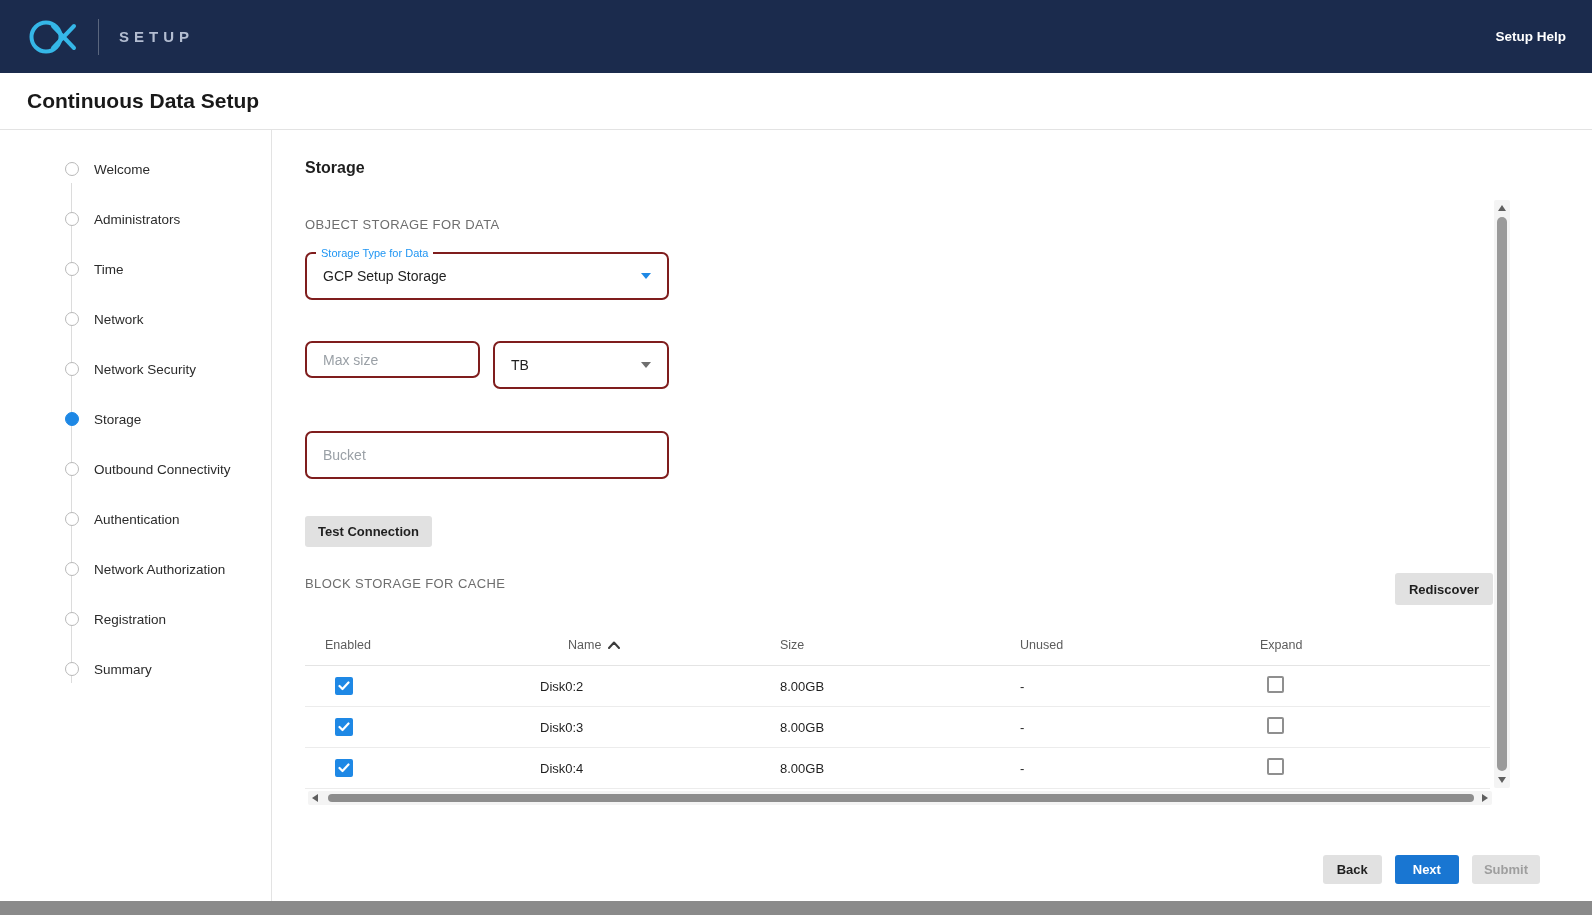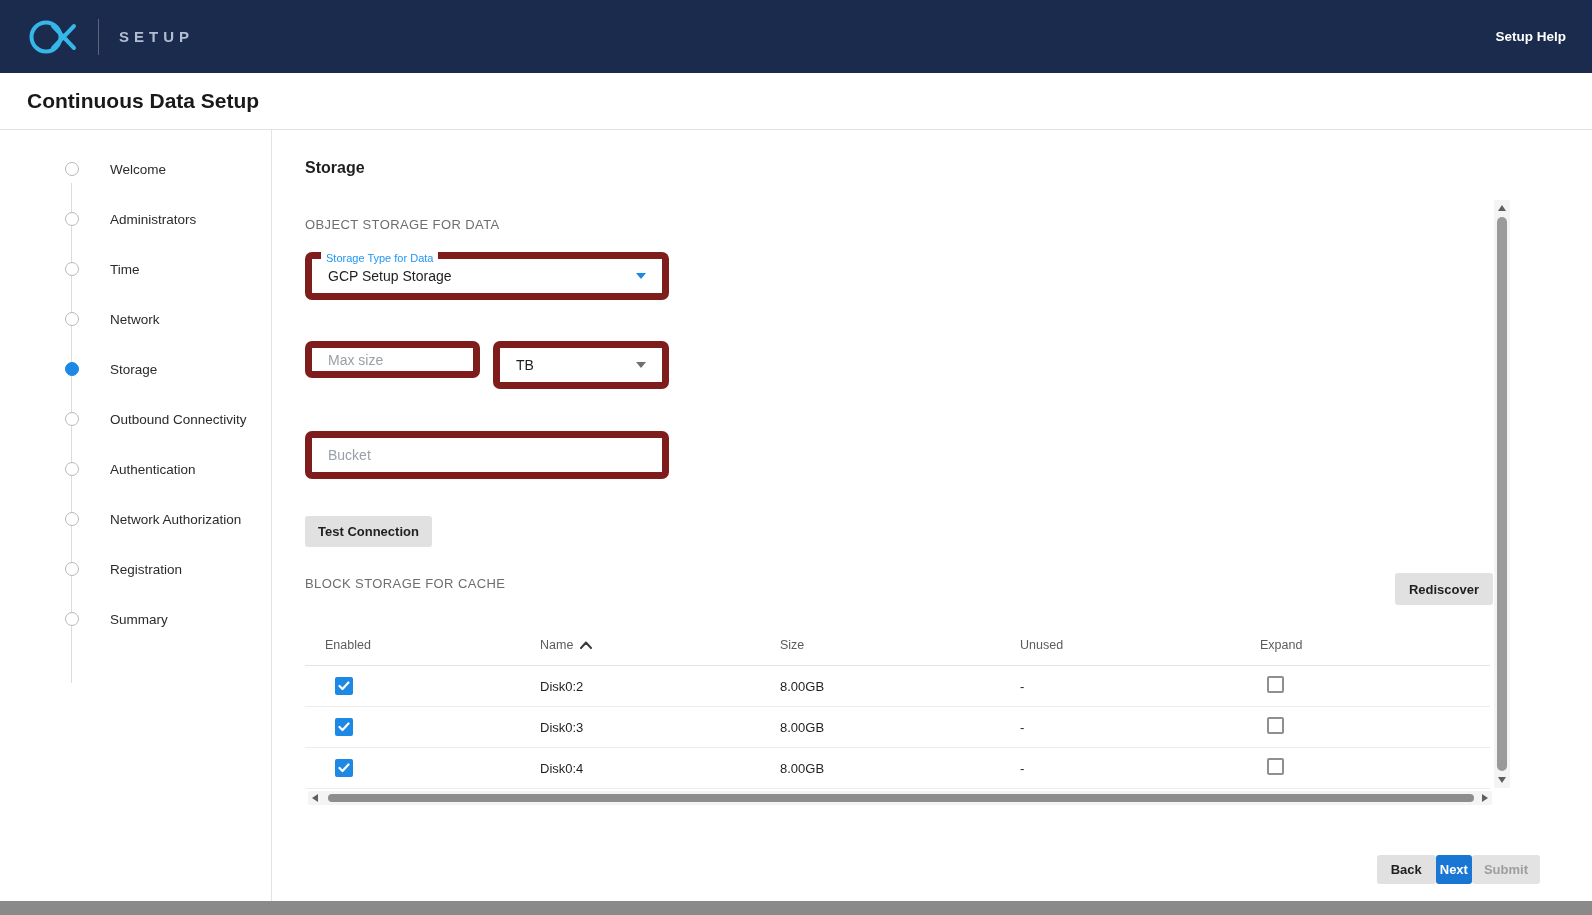--- a/index.html
+++ b/index.html
@@ -37,31 +37,31 @@
   }
   .stepper { position:absolute; top:14px; left:0; right:0; }
   .step-line { position:absolute; left:71px; top:39px; width:1px; height:500px; background:#dcdcdc; z-index:1; }
   .step { position:relative; height:50px; display:flex; align-items:center; padding-left:94px; cursor:pointer; z-index:2; }
   .step-dot {
     position:absolute; left:65px; top:50%; margin-top:-7px;
     width:14px; height:14px; border-radius:50%;
     background:#ffffff; border:1px solid #b9b9b9; z-index:2;
   }
   .step.active .step-dot { background:#1e88e5; border-color:#1e88e5; }
-  .step-label { font-size:13.5px; color:#2b2b2b;margin-left:16px; }
+  .step-label { font-size:13.5px; color:#2b2b2b; }
 
   
   .main { position:absolute; left:273px; top:130px; right:0; bottom:14px; background:#fff; }
   .h-storage { position:absolute; left:32px; top:29px; font-size:16px; font-weight:700; color:#1f1f1f; }
   .section-title { position:absolute; font-size:13px; color:#6e6e6e; letter-spacing:.4px; }
   #obj-section-title { left:32px; top:87px; }
   #block-section-title { left:32px; top:446px; }
 
   .field {
-    position:absolute; border:7px solid #7f1d1d; border-radius:7px;
+    position:absolute; border:2px solid #7f1d1d; border-radius:7px;
     background:#fff; display:flex; align-items:center;
   }
   .select-type { left:32px; top:122px; width:364px; height:48px; padding:0 16px; cursor:pointer; }
   .float-label {
     position:absolute; top:-7px; left:9px; background:#fff; padding:0 5px;
     font-size:11px; color:#2196f3; white-space:nowrap;
   }
   .field-value { font-size:14px; color:#1f1f1f; }
   .caret {
     position:absolute; right:16px; top:50%; margin-top:-3px;
@@ -88,21 +88,21 @@
   .btn-test { position:absolute; left:32px; top:386px; height:31px; padding:0 13px; }
   .btn-rediscover { position:absolute; right:99px; top:443px; height:32px; padding:0 14px; }
 
   
   .disk-table { position:absolute; left:32px; top:495px; width:1185px; }
   .t-row { display:grid; grid-template-columns:235px 240px 240px 240px 1fr; align-items:center; }
   .t-head { height:41px; border-bottom:1px solid #e4e4e4; }
   .t-head .t-cell { font-size:12.5px; color:#5c5c5c; }
   .t-body .t-row { height:41px; border-bottom:1px solid #ececec; font-size:13px; color:#1f1f1f; }
   .t-cell.c1 { padding-left:20px; }
-  .name-head { display:flex; align-items:center; gap:7px; }
+  .name-head { display:flex; align-items:center; gap:7px;margin-left:28px; }
   .sort-icon { display:inline-flex; }
 
   .checkbox {
     width:18px; height:18px; border-radius:2px; position:relative;
     display:inline-flex; align-items:center; justify-content:center;
     margin-left:10px; cursor:pointer; background:#fff; border:2px solid #8a8a8a;
   }
   .checkbox .check { display:none; }
   .checkbox.checked { background:#1e88e5; border-color:#1e88e5; }
   .checkbox.checked .check { display:block; }
@@ -131,23 +131,23 @@
     position:absolute; left:0; width:16px; height:16px;
     display:flex; align-items:center; justify-content:center; cursor:pointer;
   }
   .vs-arrow.up { top:0; }
   .vs-arrow.down { bottom:0; }
   .tri-up { width:0; height:0; border-left:4px solid transparent; border-right:4px solid transparent; border-bottom:6px solid #5f5f5f; }
   .tri-down { width:0; height:0; border-left:4px solid transparent; border-right:4px solid transparent; border-top:6px solid #5f5f5f; }
   .vs-thumb { position:absolute; top:17px; bottom:17px; left:3px; width:10px; background:#9a9a9a; border-radius:5px; cursor:grab; }
 
   
-  .footer { position:absolute; top:725px; right:52px; display:flex; gap:0; }
+  .footer { position:absolute; top:725px; right:52px; display:flex; gap:13px; }
   .btn-back { height:29px; padding:0 14px; }
-  .btn-next { height:29px; padding:0 4px; background:#1976d2; color:#fff; }
+  .btn-next { height:29px; padding:0 18px; background:#1976d2; color:#fff; }
   .btn-submit { height:29px; padding:14px 12px; background:#e3e3e3; color:#9e9e9e; cursor:default; }
 
   .bottom-strip { position:absolute; left:0; right:0; bottom:0; height:14px; background:#8a8a8a; }
 </style>
 </head>
 <body>
 
 <div class="app">
 
   <div class="topbar">
@@ -179,20 +179,24 @@
     <span class="step-dot"></span>
     <span class="step-label">Administrators</span>
   </div>
         <div class="step">
     <span class="step-dot"></span>
     <span class="step-label">Time</span>
   </div>
         <div class="step">
     <span class="step-dot"></span>
     <span class="step-label">Network</span>
+  </div>
+        <div class="step">
+    <span class="step-dot"></span>
+    <span class="step-label">Network Security</span>
   </div>
         <div class="step active">
     <span class="step-dot"></span>
     <span class="step-label">Storage</span>
   </div>
         <div class="step">
     <span class="step-dot"></span>
     <span class="step-label">Outbound Connectivity</span>
   </div>
         <div class="step">

